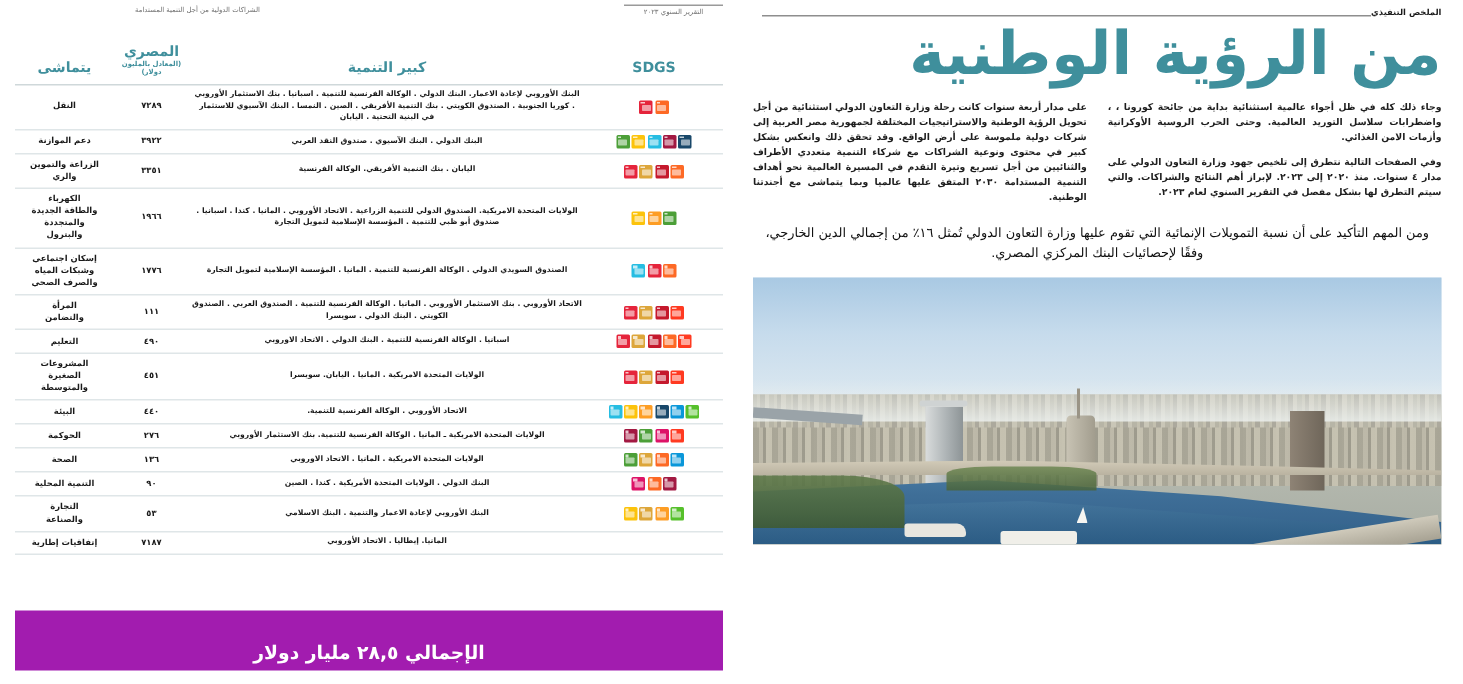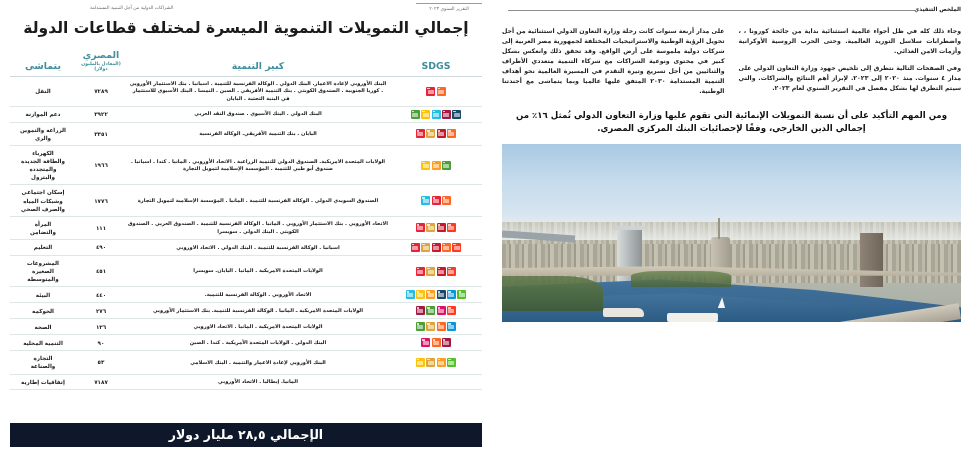--- a/index.html
+++ b/index.html
@@ -141,26 +141,26 @@
   .sdg-tile::before{
     content:"";
     position:absolute;
     left:1.2px;top:1px;
     width:2.4px;height:1.5px;
     background:rgba(255,255,255,.75);
   }
   .total-bar{
     margin-top:auto;
     margin-bottom:9px;
-    background:#0f172a;
+    background:#a21caf;
     color:#ffffff;
     text-align:center;
     font-weight:bold;
     font-size:12.5px;
-    padding:4px 0 5px 0;
+    padding:20px 0 5px 0;
     letter-spacing:.2px;
   }
 
   
   .right-panel{
     width:485px;
     height:456px;
     box-sizing:border-box;
     padding:0 14px 0 12px;
     position:relative;
@@ -210,21 +210,21 @@
     font-size:6.2px;
     line-height:1.62;
     color:#1d1d1d;
     text-align:justify;
     font-weight:bold;
   }
   .body-cols .col p{margin:0 0 7px 0;}
   .highlight-note{
     margin-top:6px;
     font-size:8.6px;
-    font-weight:bold;
+    font-weight:normal;
     color:#111;
     line-height:1.5;
     text-align:center;
     padding:0 6px;
   }
   
   .photo{
     margin-top:9px;
     height:178px;
     width:100%;
@@ -286,20 +286,21 @@
 <div class="page">
 
   <div class="right-panel">
 
     <div class="exec-head">
       <span class="exec-label">الملخص التنفيذي</span>
       <span class="rule"></span>
     </div>
 
     <div class="big-title">
+      <span>من الرؤية الوطنية</span>
     </div>
 
     <div class="body-cols">
       <div class="col">
         <p>وجاء ذلك كله في ظل أجواء عالمية استثنائية  بداية من جائحة كورونا ، ، واضطرابات سلاسل التوريد العالمية. وحتى الحرب الروسية الأوكرانية وأزمات الامن الغذائي.</p>
         <p>وفي الصفحات التالية نتطرق إلى تلخيص جهود وزارة التعاون الدولي على مدار ٤ سنوات. منذ ٢٠٢٠ إلى ٢٠٢٣. لإبراز أهم النتائج والشراكات. والتي سيتم التطرق لها بشكل مفصل في التقرير السنوي لعام ٢٠٢٣.</p>
       </div>
       <div class="col">
         <p>على مدار أربعة  سنوات كانت رحلة وزارة التعاون الدولي استثنائية من أجل تحويل الرؤية الوطنية والاستراتيجيات المختلفة لجمهورية مصر العربية إلى شركات دولية ملموسة على أرض الواقع.  وقد تحقق ذلك وانعكس بشكل كبير في محتوى ونوعية الشراكات مع شركاء التنمية متعددي الأطراف والثنائيين من أجل تسريع وتيرة التقدم في المسيرة العالمية نحو أهداف التنمية المستدامة ٢٠٣٠ المتفق عليها عالميا وبما يتماشى مع أجندتنا الوطنية.</p>
       </div>
@@ -329,21 +330,20 @@
   </div>
 
   <div class="left-panel">
 
     <div class="running-head">
       <span class="rh-center">الشراكات الدولية من أجل التنمية المستدامة</span>
       <span class="rh-left">التقرير السنوي ٢٠٢٣</span>
     </div>
 
     <div class="tbl-title">
-      <span>إجمالي التمويلات التنموية الميسرة لمختلف قطاعات الدولة</span>
     </div>
 
     <table class="data">
       <thead>
         <tr>
           <th class="col-sdg">SDGS</th>
           <th class="col-partners">كبير التنمية</th>
           <th class="col-value">
             <span>المصري</span>
             <span class="sub">(المعادل بالمليون دولار)</span>

